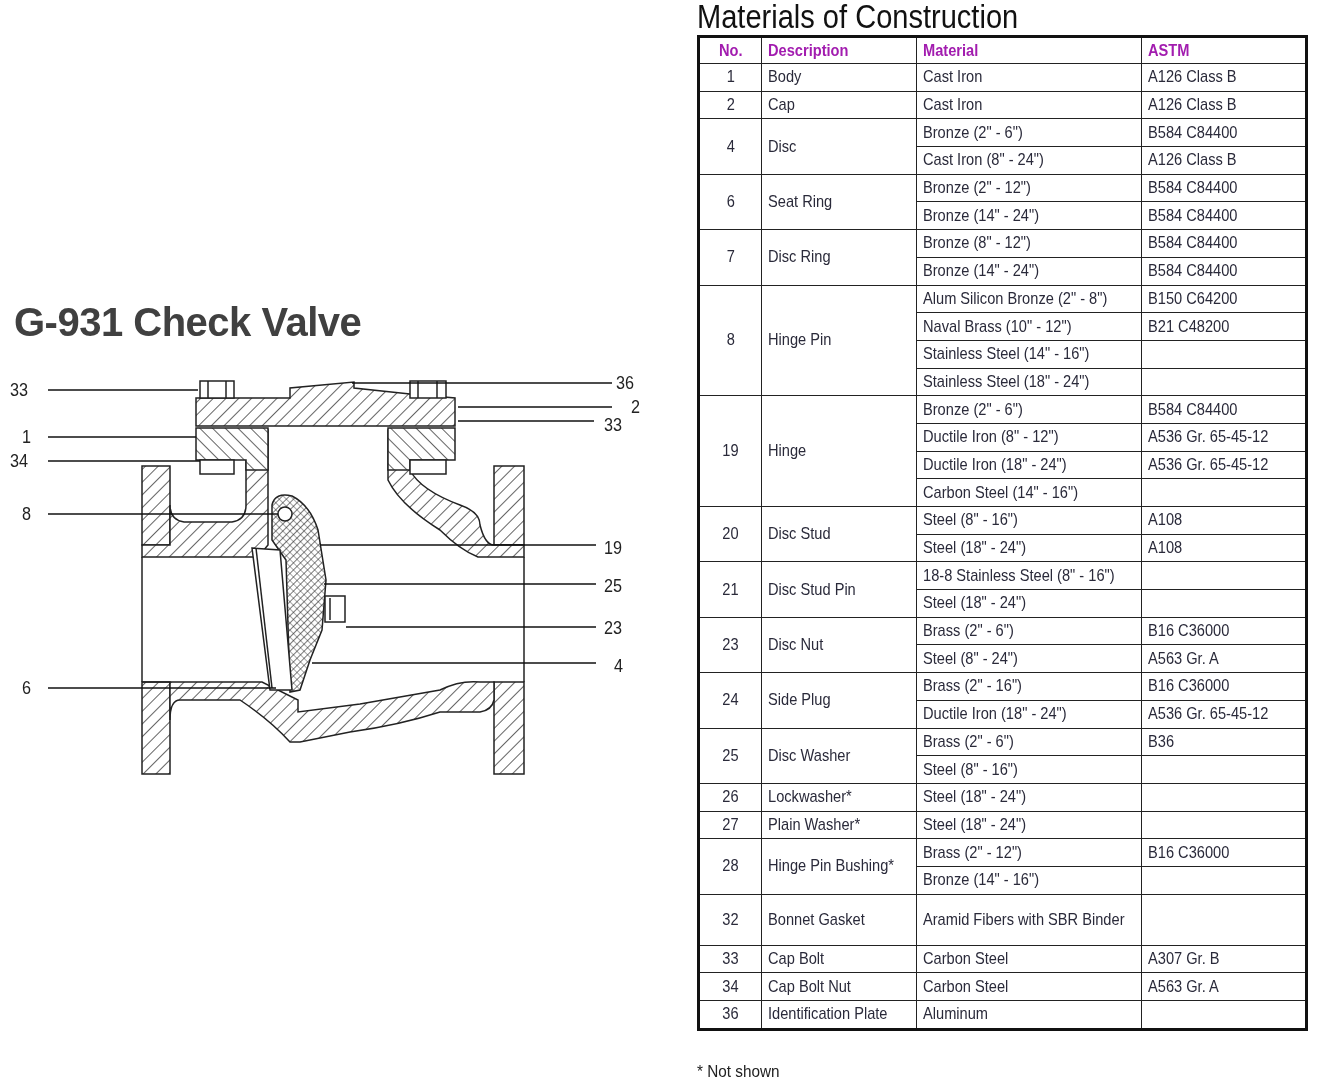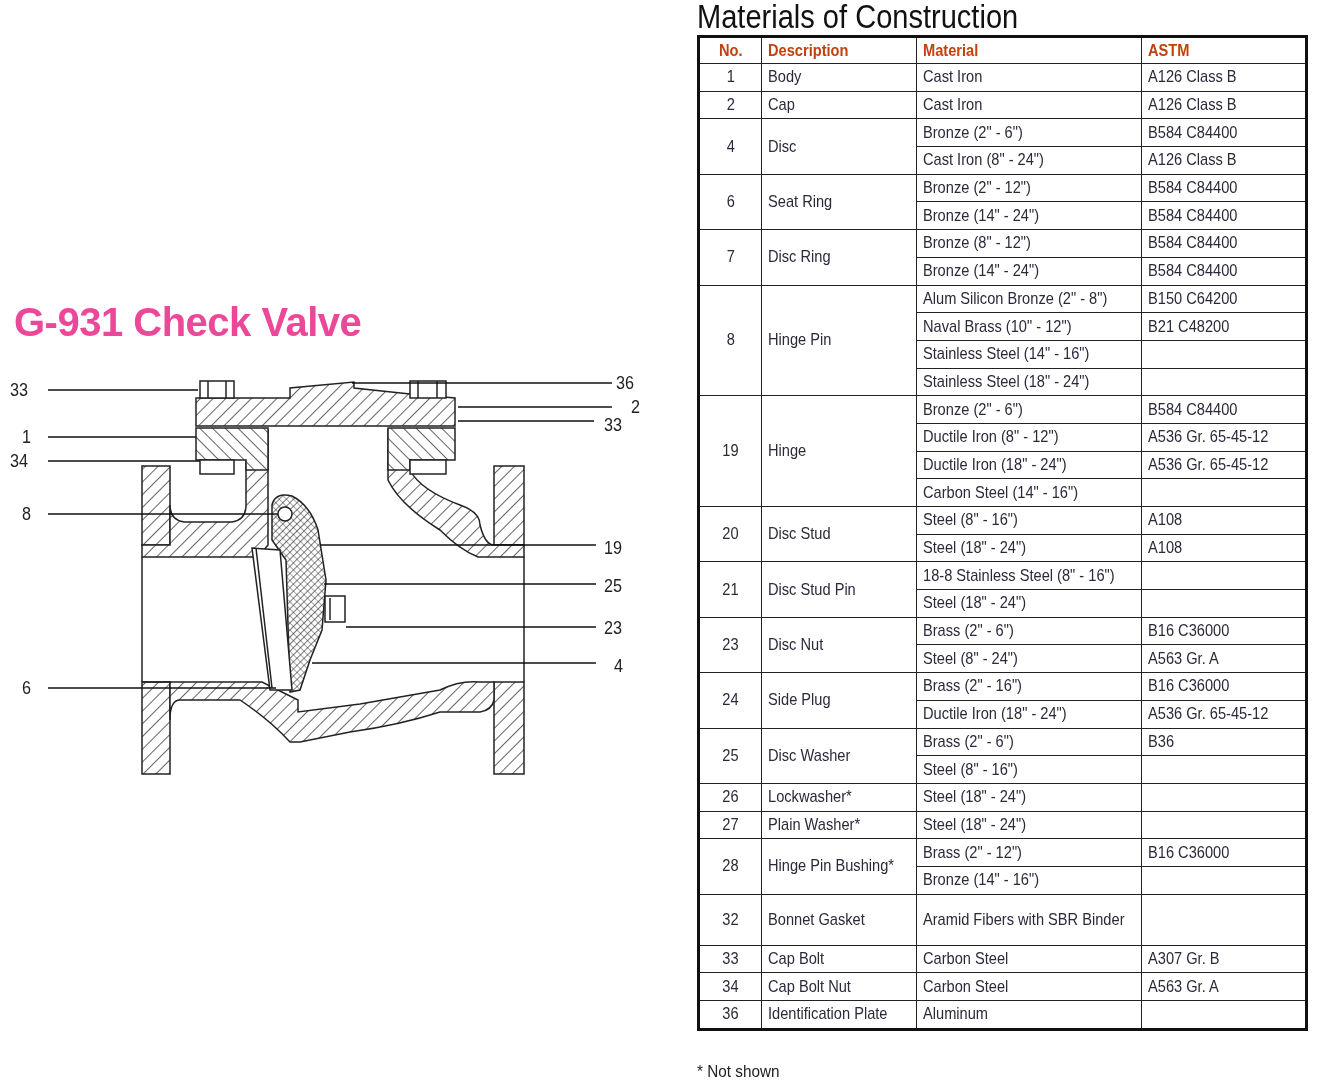--- a/index.html
+++ b/index.html
@@ -1,28 +1,28 @@
 <!DOCTYPE html>
 <html><head>
 <meta charset="utf-8">
 <style>
   html, body { margin: 0; padding: 0; background: #ffffff; }
   body { width: 1318px; height: 1087px; position: relative; overflow: hidden;
          font-family: "Liberation Sans", sans-serif; color: #111; }
   .title-main { position: absolute; left: 14px; top: 300px; font-size: 40px; font-weight: bold;
-                letter-spacing: -0.5px; color: #ec4899; margin: 0; }
+                letter-spacing: -0.5px; color: #404040; margin: 0; }
   .diagram { position: absolute; left: 0; top: 360px; width: 660px; height: 430px; }
   .callout { position: absolute; font-size: 18px; color: #222; transform: scaleX(0.9); transform-origin: left top; }
   .mat-title { position: absolute; left: 697px; top: -2px; font-size: 33px; color: #111;
                transform: scaleX(0.88); transform-origin: left top; margin: 0; font-weight: normal; white-space: nowrap; }
   table.moc { position: absolute; left: 697px; top: 35px; width: 608px; border-collapse: collapse;
               border: 3px solid #111; table-layout: fixed; }
   table.moc th, table.moc td { border: 1.5px solid #222; padding: 0 6px; font-size: 17px; height: 26.7px;
               line-height: 20px; color: #2a2a3a; white-space: nowrap; overflow: hidden; }
-  table.moc th { font-weight: bold; text-align: left; color: #c2410c; height: 25px; }
+  table.moc th { font-weight: bold; text-align: left; color: #a21caf; height: 25px; }
   table.moc th.no, table.moc td.no { text-align: center; }
   table.moc td.wrap { white-space: normal; line-height: 21px; }
   .cell-inner { display: inline-block; transform: scaleX(0.86); transform-origin: left center; }
   td.no .cell-inner, th.no .cell-inner { transform-origin: center center; }
   .footnote { position: absolute; left: 697px; top: 1062px; font-size: 17px; color: #222;
               transform: scaleX(0.9); transform-origin: left top; }
 </style>
 </head>
 <body>
 

